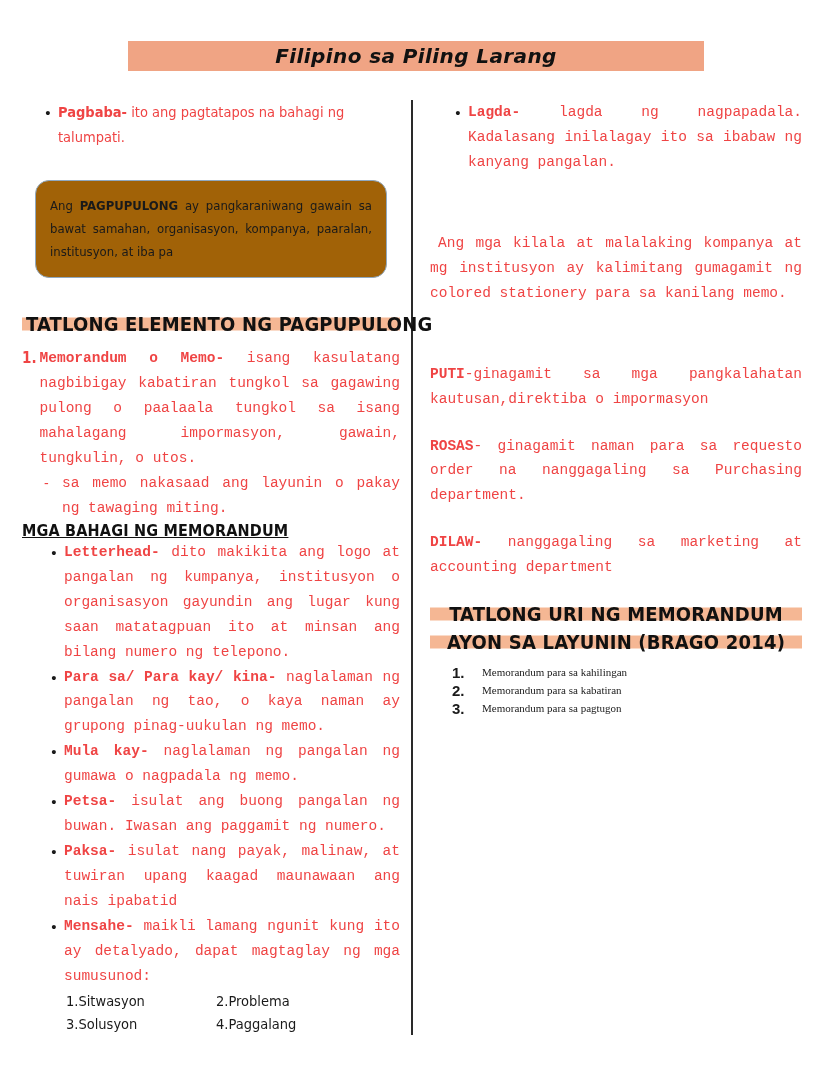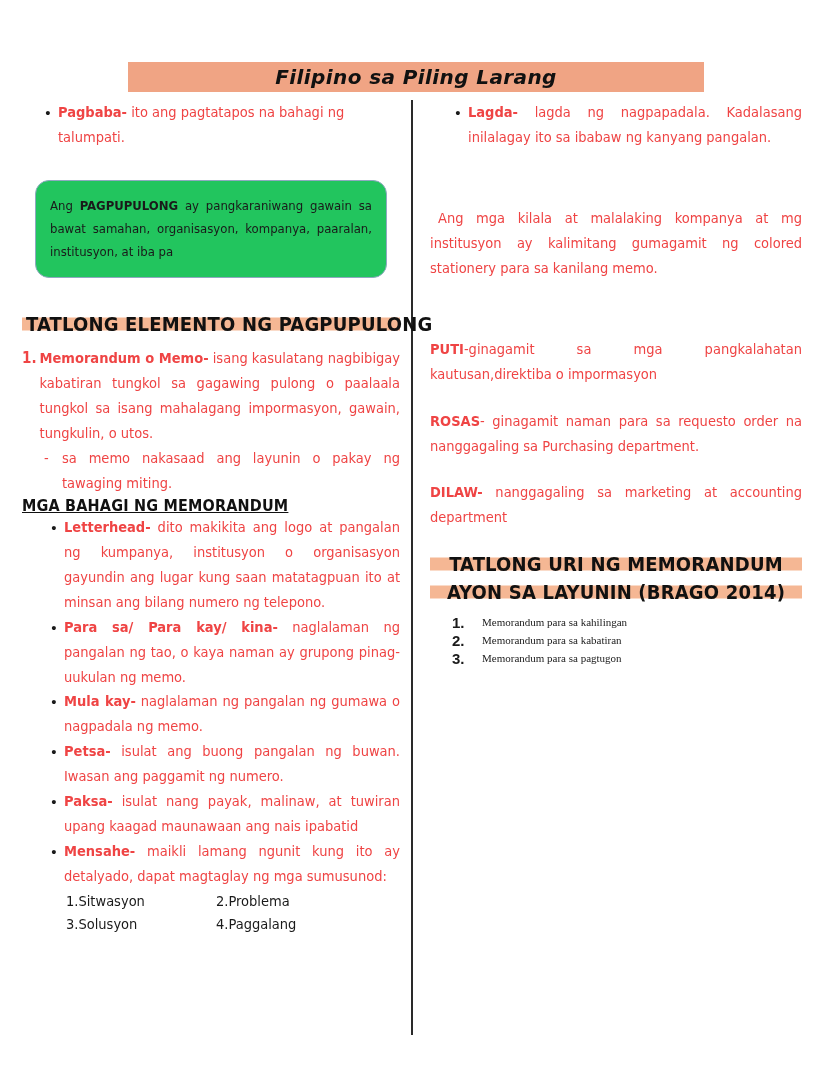--- a/index.html
+++ b/index.html
@@ -18,21 +18,21 @@
 
   .page {
     position: absolute;
     inset: 0;
   }
 
   
   .banner {
     position: absolute;
     left: 128px;
-    top: 62px;
+    top: 41px;
     width: 576px;
     height: 30px;
     background: #F0A484;
     display: flex;
     align-items: center;
     justify-content: center;
   }
   .banner-text {
     font-family: "DejaVu Sans", sans-serif;
     font-weight: bold;
@@ -68,21 +68,21 @@
   }
 
   
   .body-text {
     font-family: "DejaVu Sans Condensed", "Liberation Sans Narrow", "Liberation Sans", sans-serif;
     font-size: 14.5px;
     line-height: 1.72;
     color: #ef4444;
     font-stretch: condensed;
   }
-  .justify { text-align: justify; text-align-last: left; }
+  .justify { text-align: justify; text-align-last: left; font-family: Liberation Mono, monospace; }
   .b { font-weight: bold; }
 
   
   .bullet-row {
     display: flex;
     align-items: flex-start;
   }
   .bullet-dot {
     flex: 0 0 auto;
     width: 20px;
@@ -96,21 +96,21 @@
     margin-left: 16px;
     margin-bottom: 2px;
   }
 
   
   .callout {
     margin-top: 30px;
     margin-left: 13px;
     width: 352px;
     box-sizing: border-box;
-    background: #22c55e;
+    background: #a16207;
     border: 1.6px solid #8FA8C0;
     border-radius: 14px;
     padding: 13px 14px 14px 14px;
   }
   .callout p {
     margin: 0;
     font-family: "DejaVu Sans Condensed", "Liberation Sans Narrow", "Liberation Sans", sans-serif;
     font-size: 13px;
     line-height: 1.78;
     text-align: justify;

